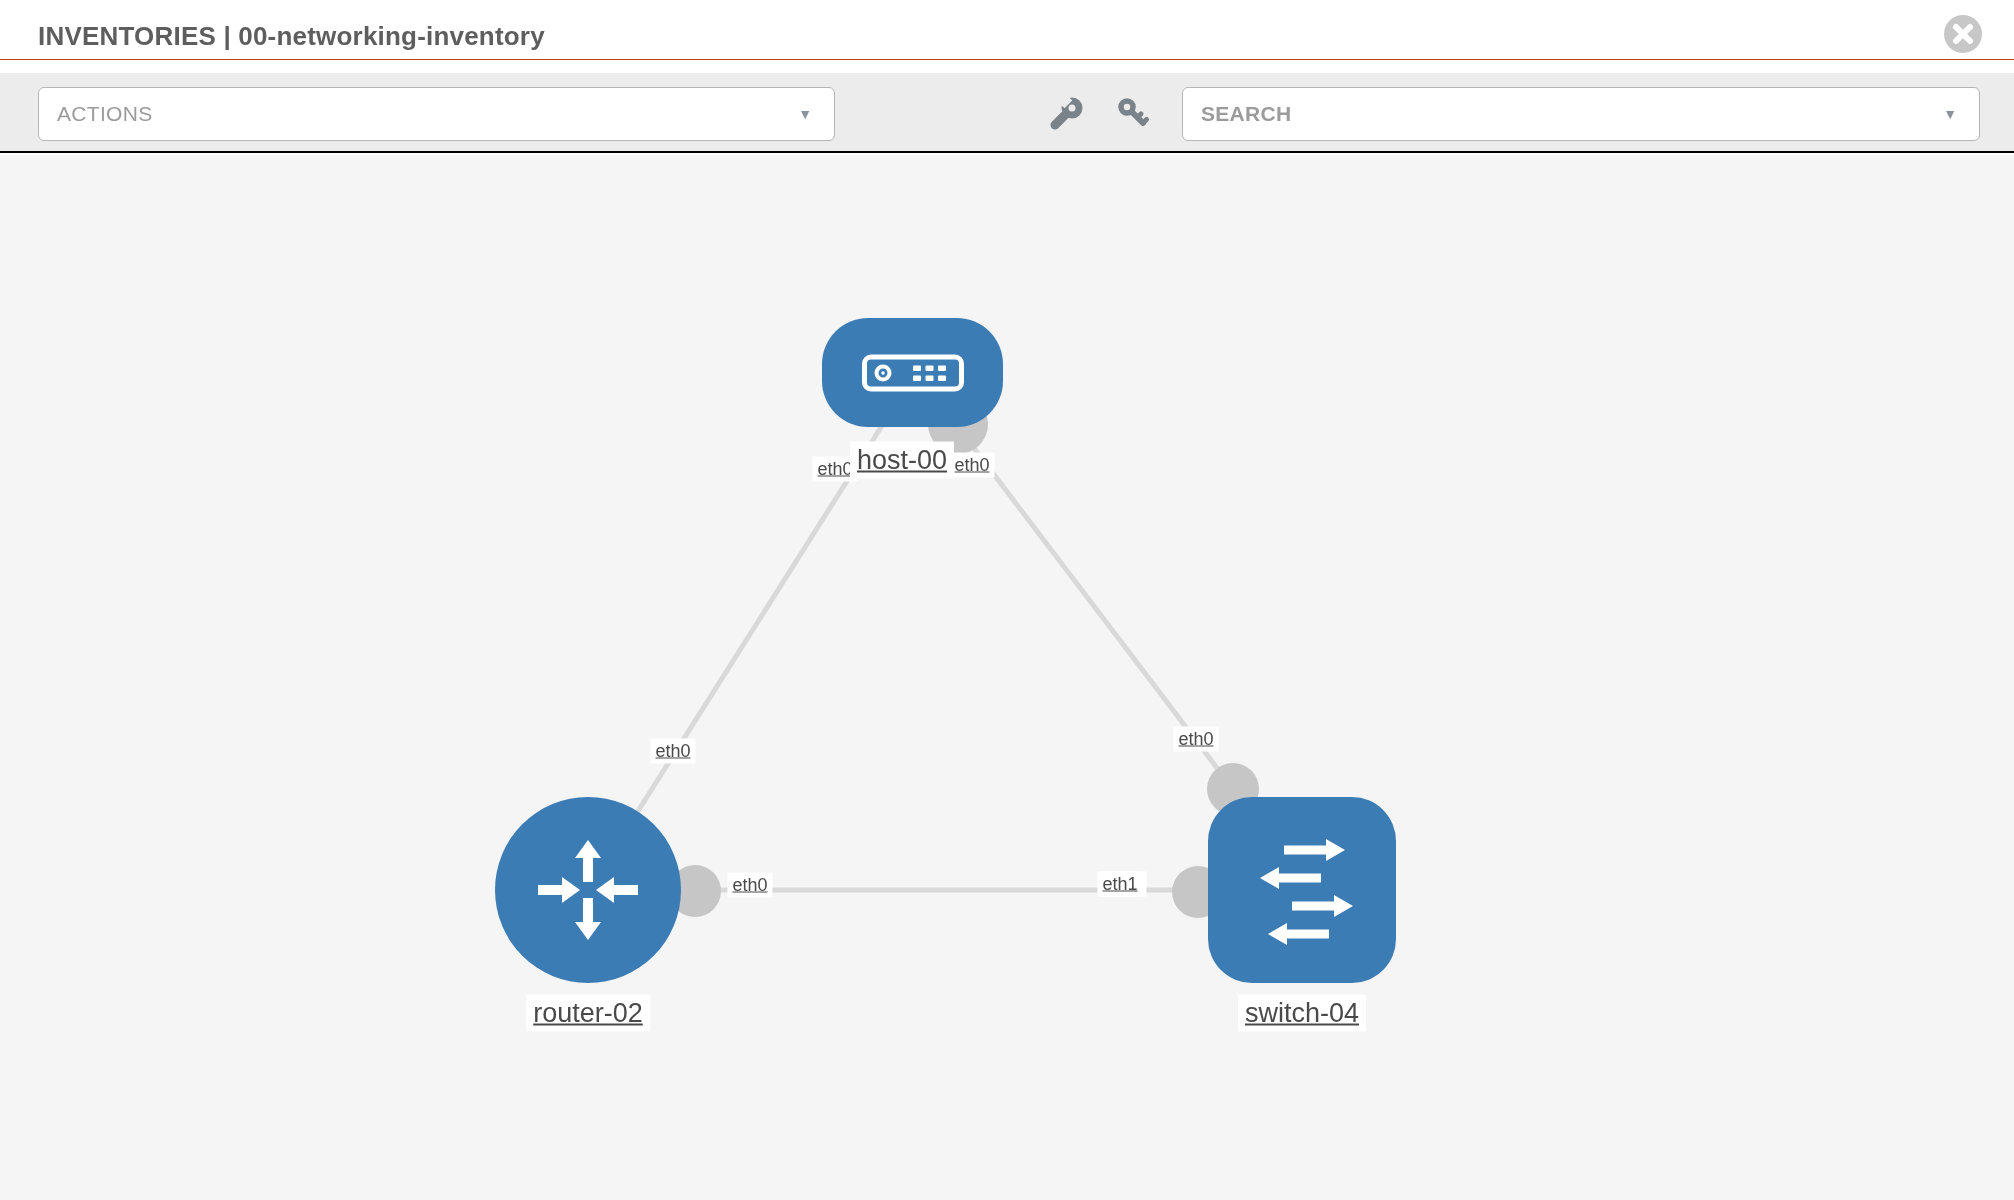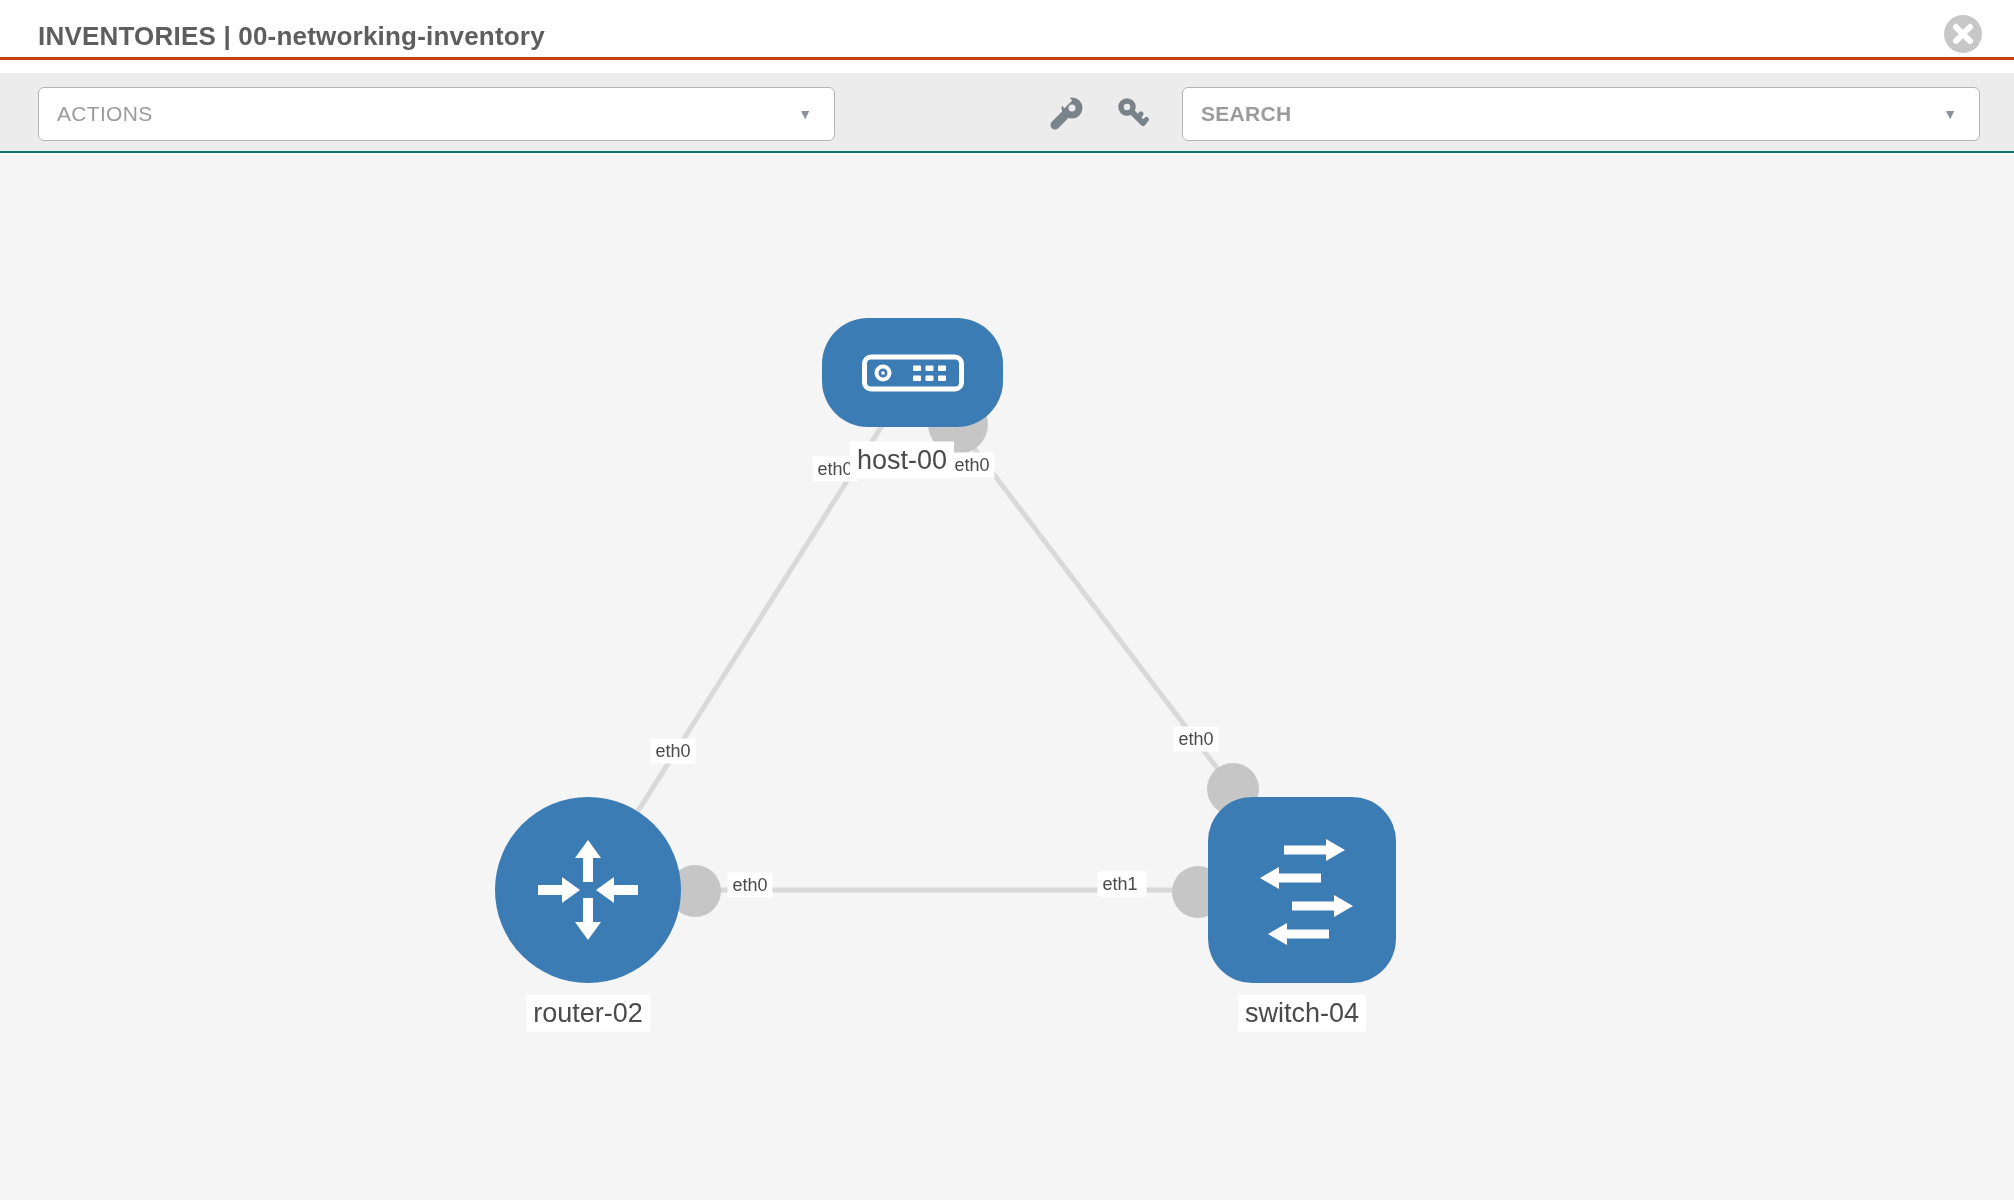--- a/index.html
+++ b/index.html
@@ -6,27 +6,27 @@
     --node-blue:#3C7CB4;
     --port-gray:#C6C6C6;
     --edge-gray:#D9D9D9;
     --accent-blue:#3C7CB4;
   }
   *{box-sizing:border-box; margin:0; padding:0;}
   html,body{width:2014px; height:1200px; overflow:hidden;}
   body{font-family:"Liberation Sans","DejaVu Sans",sans-serif; background:#fff; position:relative;}
 
   
-  .header{position:absolute; left:0; top:0; width:2014px; height:60px; background:#fff; border-bottom:3px solid #c2410c;}
+  .header{position:absolute; left:0; top:0; width:2014px; height:60px; background:#fff; border-bottom:1px solid #c2410c;}
   .page-title{position:absolute; left:38px; top:0; line-height:73px; font-size:26px; font-weight:bold; color:#5E5E5E; letter-spacing:0.2px;}
   .close-btn{position:absolute; right:32px; top:15px; width:38px; height:38px; border:none; border-radius:50%; background:#C7C7C7; cursor:pointer; padding:0;}
   .close-btn svg{display:block; margin:auto;}
 
   
-  .toolbar{position:absolute; left:0; top:73px; width:2014px; height:80px; background:#ECECEC; border-bottom:2px solid #0f766e;}
+  .toolbar{position:absolute; left:0; top:73px; width:2014px; height:80px; background:#ECECEC; border-bottom:2px solid #000000;}
   .select{position:absolute; top:14px; height:54px; background:#fff; border:1px solid #B5B5B5; border-radius:6px; cursor:pointer;}
   .select .select-label{position:absolute; left:18px; top:0; line-height:52px; font-size:21px; color:#9B9B9B; letter-spacing:0.3px;}
   .caret{position:absolute; right:22px; top:0; line-height:52px; font-size:14px; color:#8B929B;}
   .caret::after{content:"▼";}
   .select-actions{left:38px; width:797px;}
   .select-search{left:1182px; width:798px;font-weight:bold;}
   .tool-btn{position:absolute; top:23px; width:36px; height:36px; background:transparent; border:none; cursor:pointer; padding:0;}
   .tool-btn-wrench{left:1048px;}
   .tool-btn-key{left:1116px;}
 
@@ -37,21 +37,21 @@
 
   .port{position:absolute; border-radius:50%; background:var(--port-gray); z-index:2;}
   .port-sm{width:52px; height:52px;}
   .port-lg{width:60px; height:60px;}
 
   .node{position:absolute; background:var(--node-blue); z-index:3; display:flex; align-items:center; justify-content:center; cursor:pointer;}
   .node-host{left:822px; top:163px; width:181px; height:109px; border-radius:46px;}
   .node-router{left:495px; top:642px; width:186px; height:186px; border-radius:50%;}
   .node-switch{left:1208px; top:642px; width:188px; height:186px; border-radius:44px;}
 
-  .lbl{position:absolute; transform:translate(-50%,-50%); background:#fff; color:#4A4A4A; white-space:nowrap;}
+  .lbl{position:absolute; transform:translate(-50%,-50%); background:#fff; color:#4A4A4A; white-space:nowrap;text-decoration:underline;}
   .node-lbl{font-size:27px; padding:3px 7px; z-index:5;}
   .if-lbl{font-size:18px; padding:2px 5px; z-index:4;}
   .if-lbl-over{z-index:5;}
 
   .icon-stroke{stroke:#7A828A; fill:none;}
 </style>
 </head>
 <body>
 
 <div class="header">

